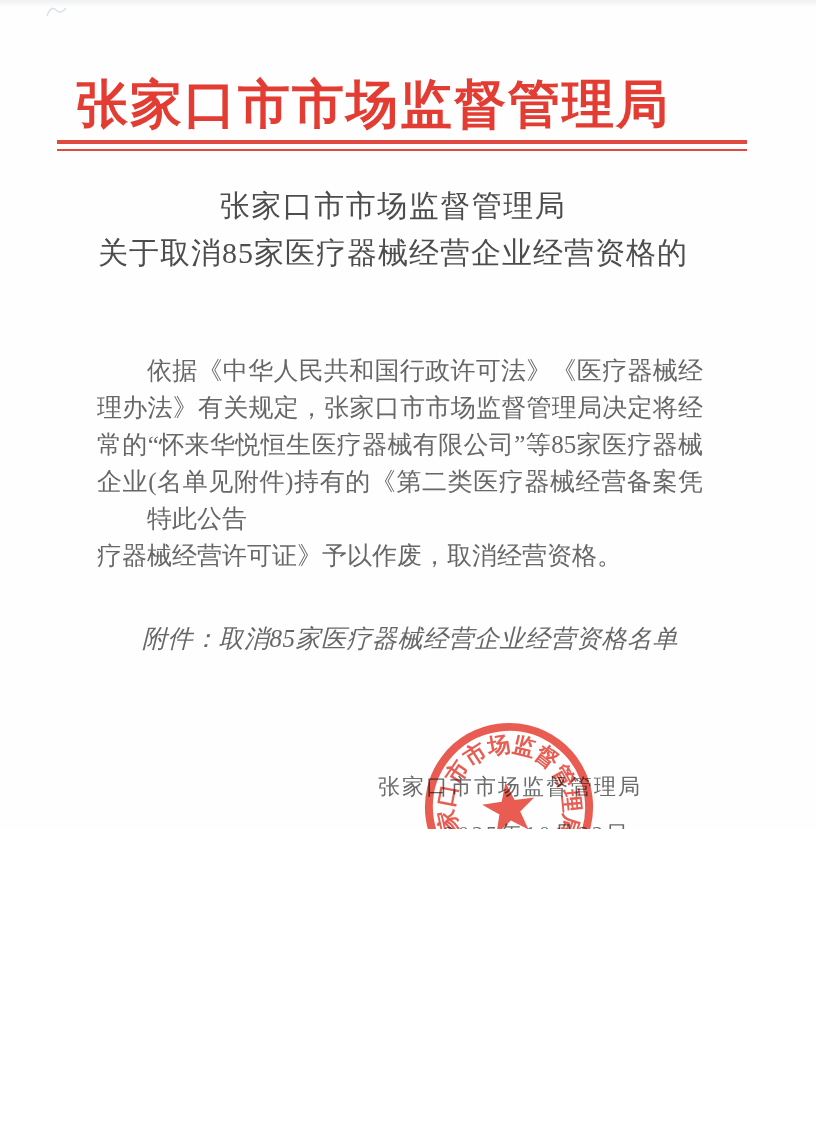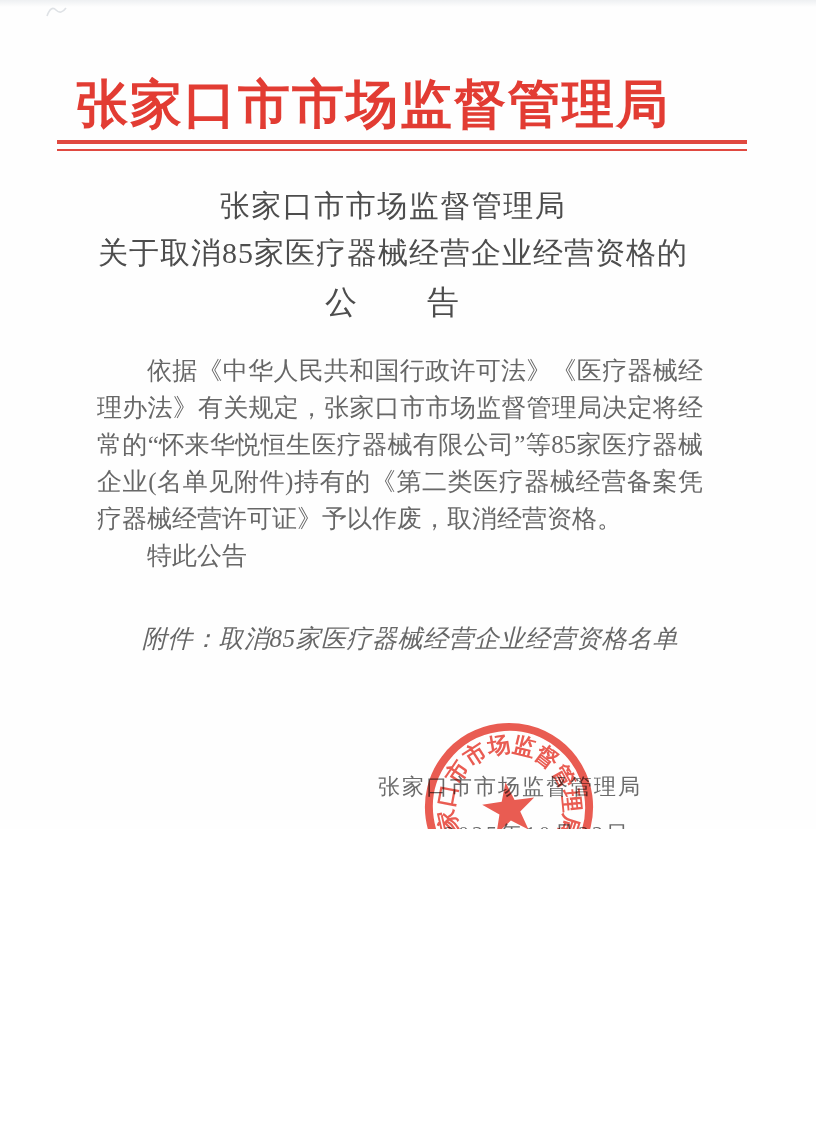--- a/index.html
+++ b/index.html
@@ -100,29 +100,28 @@
     <path d="M3 14 Q7 3 12 8 T22 6" fill="none" stroke="#b9c0c8" stroke-width="1.6"></path>
   </svg>
 
   <div class="letterhead">张家口市市场监督管理局</div>
 
   <div class="rule rule-thick"></div>
   <div class="rule rule-thin"></div>
 
   <div class="title-line title-1">张家口市市场监督管理局</div>
   <div class="title-line title-2">关于取消85家医疗器械经营企业经营资格的</div>
-  <div class="title-line title-3">公　　告</div>
 
   <div class="body-block">
     <div class="bline indent just">依据《中华人民共和国行政许可法》《医疗器械经营监督管</div>
     <div class="bline just">理办法》有关规定，张家口市市场监督管理局决定将经营状态异</div>
     <div class="bline just">常的“怀来华悦恒生医疗器械有限公司”等85家医疗器械经营</div>
     <div class="bline just">企业(名单见附件)持有的《第二类医疗器械经营备案凭证》《医</div>
+    <div class="bline indent">特此公告</div>
     <div class="bline">疗器械经营许可证》予以作废，取消经营资格。</div>
-    <div class="bline indent">特此公告</div>
   </div>
 
   <div class="attachment">附件：取消85家医疗器械经营企业经营资格名单</div>
 
   <div class="sig-agency">张家口市市场监督管理局</div>
   <div class="sig-date">2025年10月22日</div>
 
   <div class="seal">
     <svg viewBox="0 0 200 200">
       <circle class="ring" cx="100" cy="100" r="90"></circle>

